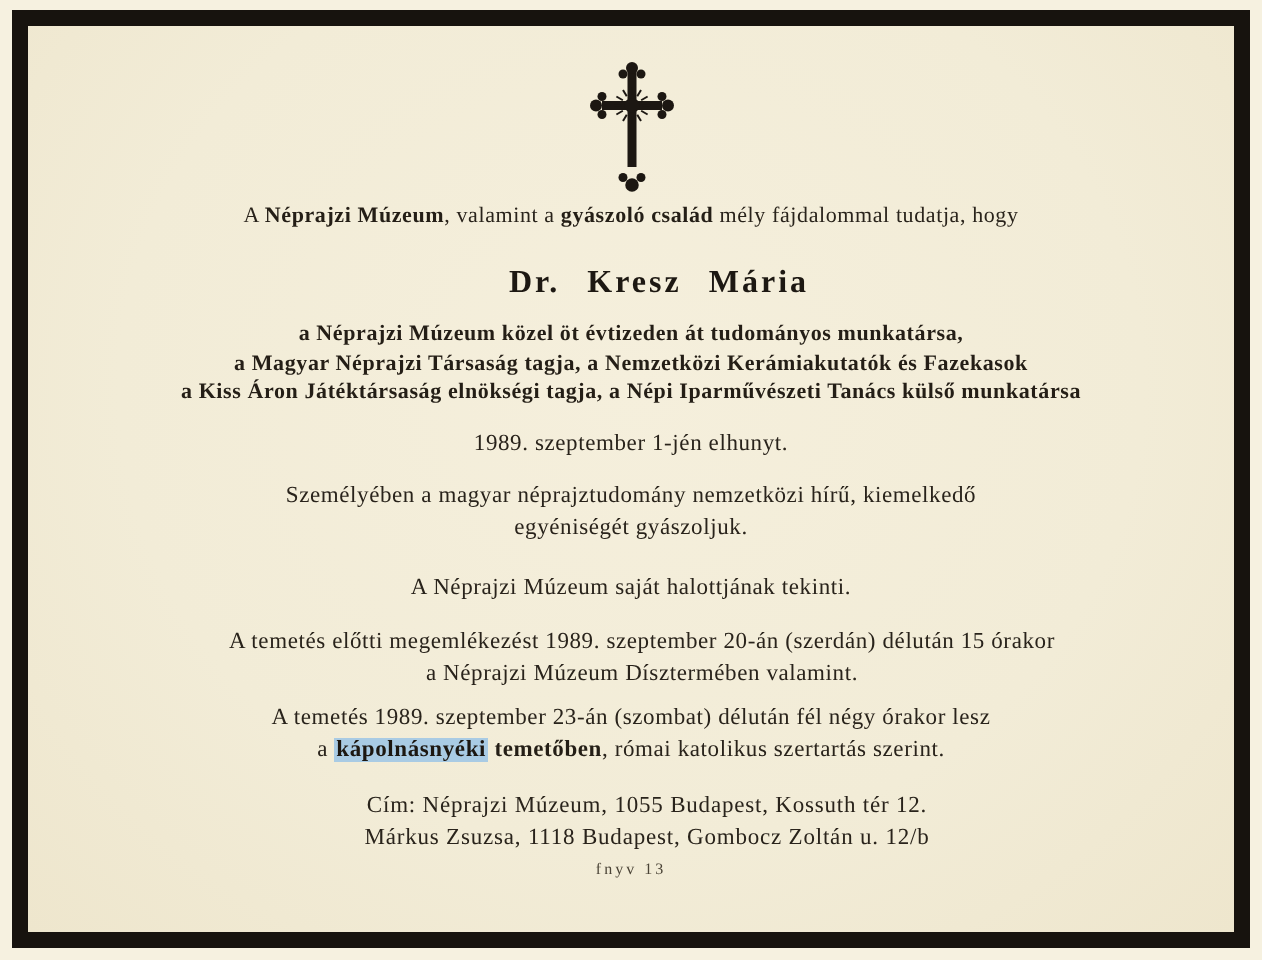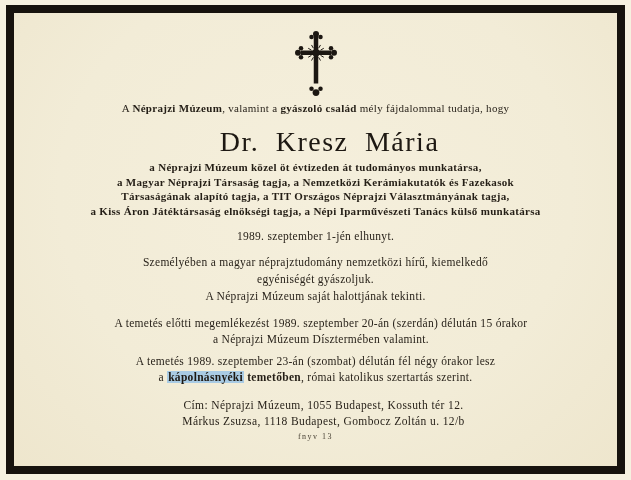--- a/index.html
+++ b/index.html
@@ -26,40 +26,40 @@
   .cross-wrap { height:70px; line-height:0; }
   .cross-wrap svg { display:inline-block; }
   .intro {
     margin-top:3px;
     font-size:11px;
     line-height:14px;
     letter-spacing:0.3px;
   }
   .name {
     margin-top:13px;
-    font-size:28px;
+    font-size:16px;
     line-height:28px;
-    font-weight:normal;
+    font-weight:bold;
     letter-spacing:1.5px;
     word-spacing:8px;
     color:#1d1812;
     margin-left:28px;
   }
   .titles {
     margin-top:4px;
     font-size:11px;
     font-weight:bold;
     line-height:14.5px;
     letter-spacing:0.3px;
     color:#241e16;
   }
   .line { font-size:11.5px; line-height:14px; letter-spacing:0.3px; }
   .death    { margin-top:11px;text-align:center; }
   .mourning { margin-top:11px; font-size:11.5px; line-height:16.5px; letter-spacing:0.3px; }
-  .museum   { margin-top:2px; }
+  .museum   { margin-top:14px; }
   .memorial { margin-top:12px; font-size:11.5px; line-height:16px; letter-spacing:0.3px;padding-left:11px; }
   .funeral  { margin-top:6px;  font-size:11.5px; line-height:16px; letter-spacing:0.3px; }
   .address  { margin-top:12px; font-size:11.5px; line-height:16px; letter-spacing:0.4px;margin-left:16px; }
   .printmark {
     margin-top:3px;
     font-size:8px;
     letter-spacing:1.5px;
     color:#4a4336;
   }
   b { font-weight:bold; color:#241e16;text-align:right; }
@@ -112,21 +112,20 @@
       </svg>
     </div>
 
     <p class="intro"><span>A </span><b>Néprajzi Múzeum</b><span>, valamint a </span><b>gyászoló család</b><span> mély fájdalommal tudatja, hogy</span></p>
 
     <h1 class="name">Dr. Kresz Mária</h1>
 
     <div class="titles">
       <div>a Néprajzi Múzeum közel öt évtizeden át tudományos munkatársa,</div>
       <div>a Magyar Néprajzi Társaság tagja, a Nemzetközi Kerámiakutatók és Fazekasok</div>
-      <div>Társaságának alapító tagja, a TIT Országos Néprajzi Választmányának tagja,</div>
       <div>a Kiss Áron Játéktársaság elnökségi tagja, a Népi Iparművészeti Tanács külső munkatársa</div>
     </div>
 
     <p class="line death">1989. szeptember 1-jén elhunyt.</p>
 
     <p class="mourning"><span>Személyében a magyar néprajztudomány nemzetközi hírű, kiemelkedő</span><br><span>egyéniségét gyászoljuk.</span></p>
 
     <p class="line museum">A Néprajzi Múzeum saját halottjának tekinti.</p>
 
     <p class="memorial"><span>A temetés előtti megemlékezést 1989. szeptember 20-án (szerdán) délután 15 órakor</span><br><span>a Néprajzi Múzeum Dísztermében valamint.</span></p>

